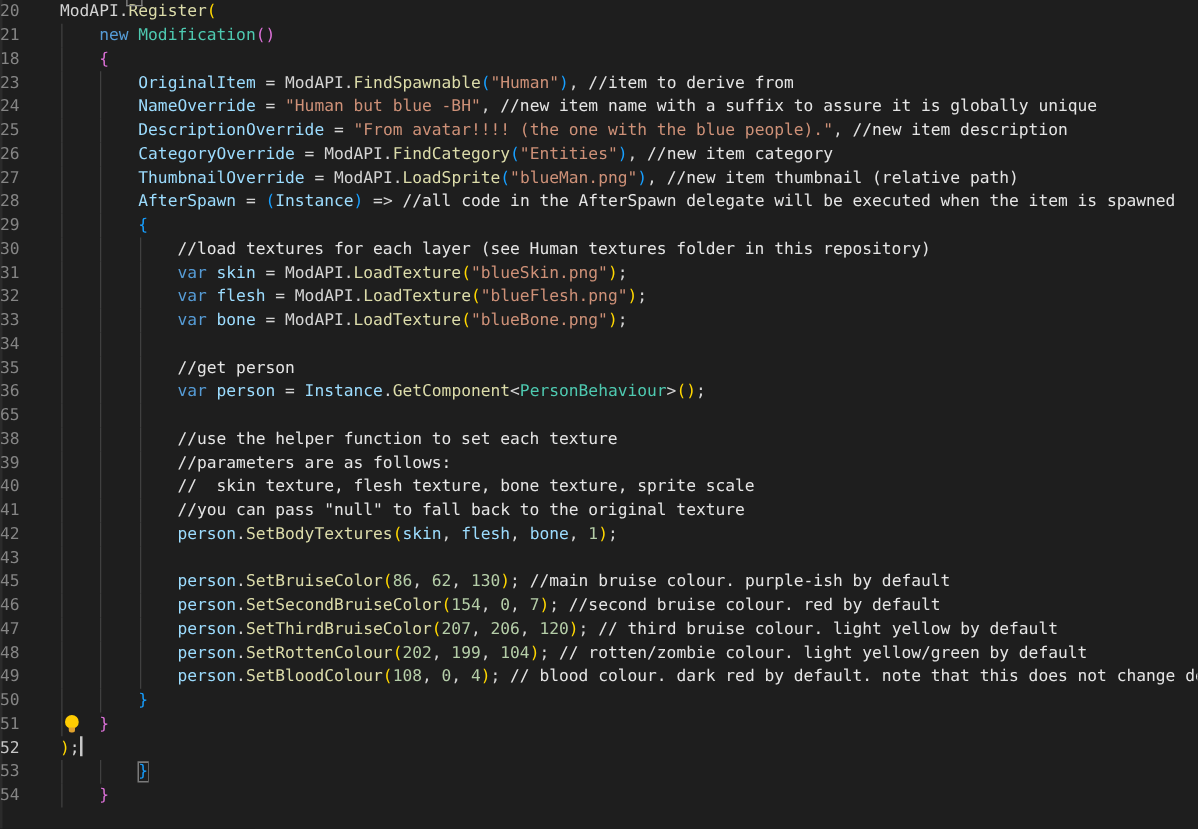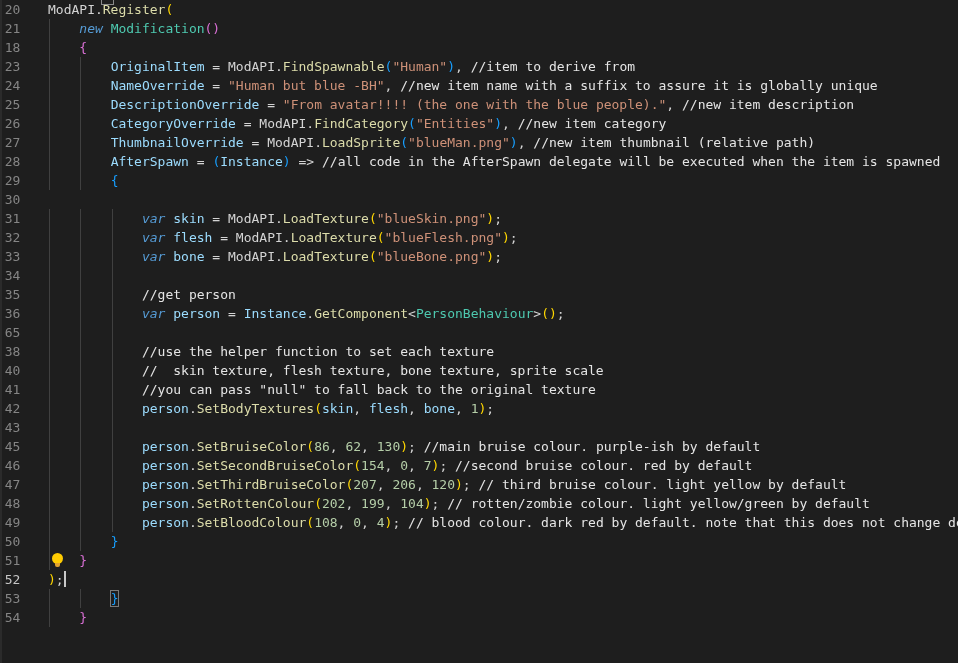--- a/index.html
+++ b/index.html
@@ -10,29 +10,29 @@
     background:#1e1e1e;
     font-family:"DejaVu Sans Mono","Liberation Mono",monospace;
     font-size:13px;
     line-height:19px;
     cursor:text;
   }
   #left-strip{position:absolute;left:0;top:0;width:2px;height:663px;background:#2b2b2b;}
   #lines{position:absolute;left:0;top:0;width:100%;}
   .line{display:flex;height:19px;white-space:pre;}
   .gutter{
-    flex:0 0 25px;width:25px;text-align:center;color:#858585;
+    flex:0 0 25px;width:25px;text-align:left;color:#858585;
     user-select:none;
   }
   .gutter.act{color:#c6c6c6;}
   .content{position:relative;margin-left:23px;white-space:pre;}
   .guide{position:absolute;top:0;width:1px;height:19px;background:#404040;}
   .tk{white-space:pre;}
   .pl{color:#d4d4d4;}
-  .kw{color:#569cd6;font-style:italic;}
+  .kw{color:#569cd6;}
   .ty{color:#4ec9b0;margin-top:23px;}
   .fn{color:#dcdcaa;}
   .vr{color:#9cdcfe;}
   .st{color:#ce9178;}
   .cm{color:#e5e5e5;}
   .nu{color:#b5cea8;}
   .b1{color:#ffd700;}
   .b2{color:#da70d6;}
   .b3{color:#179fff;}
   .boxed{box-shadow:0 0 0 1px #7a7a7a;}
@@ -60,29 +60,30 @@
       <div class="line"><span class="gutter">20</span><span class="content"><span class="tk pl">ModAPI.</span><span class="tk fn">Register</span><span class="tk b1">(</span></span></div>
       <div class="line"><span class="gutter">21</span><span class="content"><span class="guide" style="left: 1px;"></span><span class="tk pl">    </span><span class="tk kw">new</span><span class="tk pl"> </span><span class="tk ty">Modification</span><span class="tk b2">()</span></span></div>
       <div class="line"><span class="gutter">18</span><span class="content"><span class="guide" style="left: 1px;"></span><span class="tk pl">    </span><span class="tk b2">{</span></span></div>
       <div class="line"><span class="gutter">23</span><span class="content"><span class="guide" style="left: 1px;"></span><span class="guide" style="left: 32.3px;"></span><span class="tk pl">        </span><span class="tk vr">OriginalItem</span><span class="tk pl"> = ModAPI.</span><span class="tk fn">FindSpawnable</span><span class="tk b3">(</span><span class="tk st">"Human"</span><span class="tk b3">)</span><span class="tk pl">, </span><span class="tk cm">//item to derive from</span></span></div>
       <div class="line"><span class="gutter">24</span><span class="content"><span class="guide" style="left: 1px;"></span><span class="guide" style="left: 32.3px;"></span><span class="tk pl">        </span><span class="tk vr">NameOverride</span><span class="tk pl"> = </span><span class="tk st">"Human but blue -BH"</span><span class="tk pl">, </span><span class="tk cm">//new item name with a suffix to assure it is globally unique</span></span></div>
       <div class="line"><span class="gutter">25</span><span class="content"><span class="guide" style="left: 1px;"></span><span class="guide" style="left: 32.3px;"></span><span class="tk pl">        </span><span class="tk vr">DescriptionOverride</span><span class="tk pl"> = </span><span class="tk st">"From avatar!!!! (the one with the blue people)."</span><span class="tk pl">, </span><span class="tk cm">//new item description</span></span></div>
       <div class="line"><span class="gutter">26</span><span class="content"><span class="guide" style="left: 1px;"></span><span class="guide" style="left: 32.3px;"></span><span class="tk pl">        </span><span class="tk vr">CategoryOverride</span><span class="tk pl"> = ModAPI.</span><span class="tk fn">FindCategory</span><span class="tk b3">(</span><span class="tk st">"Entities"</span><span class="tk b3">)</span><span class="tk pl">, </span><span class="tk cm">//new item category</span></span></div>
       <div class="line"><span class="gutter">27</span><span class="content"><span class="guide" style="left: 1px;"></span><span class="guide" style="left: 32.3px;"></span><span class="tk pl">        </span><span class="tk vr">ThumbnailOverride</span><span class="tk pl"> = ModAPI.</span><span class="tk fn">LoadSprite</span><span class="tk b3">(</span><span class="tk st">"blueMan.png"</span><span class="tk b3">)</span><span class="tk pl">, </span><span class="tk cm">//new item thumbnail (relative path)</span></span></div>
       <div class="line"><span class="gutter">28</span><span class="content"><span class="guide" style="left: 1px;"></span><span class="guide" style="left: 32.3px;"></span><span class="tk pl">        </span><span class="tk vr">AfterSpawn</span><span class="tk pl"> = </span><span class="tk b3">(</span><span class="tk vr">Instance</span><span class="tk b3">)</span><span class="tk pl"> =&gt; </span><span class="tk cm">//all code in the AfterSpawn delegate will be executed when the item is spawned</span></span></div>
       <div class="line"><span class="gutter">29</span><span class="content"><span class="guide" style="left: 1px;"></span><span class="guide" style="left: 32.3px;"></span><span class="tk pl">        </span><span class="tk b3">{</span></span></div>
-      <div class="line"><span class="gutter">30</span></div>
+      <div class="line"><span class="gutter">30</span><span class="content"><span class="guide" style="left: 1px;"></span><span class="guide" style="left: 32.3px;"></span><span class="guide" style="left: 63.6px;"></span><span class="tk pl">            </span><span class="tk cm">//load textures for each layer (see Human textures folder in this repository)</span></span></div>
       <div class="line"><span class="gutter">31</span><span class="content"><span class="guide" style="left: 1px;"></span><span class="guide" style="left: 32.3px;"></span><span class="guide" style="left: 63.6px;"></span><span class="tk pl">            </span><span class="tk kw">var</span><span class="tk pl"> </span><span class="tk vr">skin</span><span class="tk pl"> = ModAPI.</span><span class="tk fn">LoadTexture</span><span class="tk b1">(</span><span class="tk st">"blueSkin.png"</span><span class="tk b1">)</span><span class="tk pl">;</span></span></div>
       <div class="line"><span class="gutter">32</span><span class="content"><span class="guide" style="left: 1px;"></span><span class="guide" style="left: 32.3px;"></span><span class="guide" style="left: 63.6px;"></span><span class="tk pl">            </span><span class="tk kw">var</span><span class="tk pl"> </span><span class="tk vr">flesh</span><span class="tk pl"> = ModAPI.</span><span class="tk fn">LoadTexture</span><span class="tk b1">(</span><span class="tk st">"blueFlesh.png"</span><span class="tk b1">)</span><span class="tk pl">;</span></span></div>
       <div class="line"><span class="gutter">33</span><span class="content"><span class="guide" style="left: 1px;"></span><span class="guide" style="left: 32.3px;"></span><span class="guide" style="left: 63.6px;"></span><span class="tk pl">            </span><span class="tk kw">var</span><span class="tk pl"> </span><span class="tk vr">bone</span><span class="tk pl"> = ModAPI.</span><span class="tk fn">LoadTexture</span><span class="tk b1">(</span><span class="tk st">"blueBone.png"</span><span class="tk b1">)</span><span class="tk pl">;</span></span></div>
       <div class="line"><span class="gutter">34</span><span class="content"><span class="guide" style="left: 1px;"></span><span class="guide" style="left: 32.3px;"></span><span class="guide" style="left: 63.6px;"></span></span></div>
       <div class="line"><span class="gutter">35</span><span class="content"><span class="guide" style="left: 1px;"></span><span class="guide" style="left: 32.3px;"></span><span class="guide" style="left: 63.6px;"></span><span class="tk pl">            </span><span class="tk cm">//get person</span></span></div>
       <div class="line"><span class="gutter">36</span><span class="content"><span class="guide" style="left: 1px;"></span><span class="guide" style="left: 32.3px;"></span><span class="guide" style="left: 63.6px;"></span><span class="tk pl">            </span><span class="tk kw">var</span><span class="tk pl"> </span><span class="tk vr">person</span><span class="tk pl"> = </span><span class="tk vr">Instance</span><span class="tk pl">.</span><span class="tk fn">GetComponent</span><span class="tk pl">&lt;</span><span class="tk ty">PersonBehaviour</span><span class="tk pl">&gt;</span><span class="tk b1">()</span><span class="tk pl">;</span></span></div>
       <div class="line"><span class="gutter">65</span><span class="content"><span class="guide" style="left: 1px;"></span><span class="guide" style="left: 32.3px;"></span><span class="guide" style="left: 63.6px;"></span></span></div>
       <div class="line"><span class="gutter">38</span><span class="content"><span class="guide" style="left: 1px;"></span><span class="guide" style="left: 32.3px;"></span><span class="guide" style="left: 63.6px;"></span><span class="tk pl">            </span><span class="tk cm">//use the helper function to set each texture</span></span></div>
+      <div class="line"><span class="gutter">39</span><span class="content"><span class="guide" style="left: 1px;"></span><span class="guide" style="left: 32.3px;"></span><span class="guide" style="left: 63.6px;"></span><span class="tk pl">            </span><span class="tk cm">//parameters are as follows:</span></span></div>
       <div class="line"><span class="gutter">40</span><span class="content"><span class="guide" style="left: 1px;"></span><span class="guide" style="left: 32.3px;"></span><span class="guide" style="left: 63.6px;"></span><span class="tk pl">            </span><span class="tk cm">//  skin texture, flesh texture, bone texture, sprite scale</span></span></div>
       <div class="line"><span class="gutter">41</span><span class="content"><span class="guide" style="left: 1px;"></span><span class="guide" style="left: 32.3px;"></span><span class="guide" style="left: 63.6px;"></span><span class="tk pl">            </span><span class="tk cm">//you can pass "null" to fall back to the original texture</span></span></div>
       <div class="line"><span class="gutter">42</span><span class="content"><span class="guide" style="left: 1px;"></span><span class="guide" style="left: 32.3px;"></span><span class="guide" style="left: 63.6px;"></span><span class="tk pl">            </span><span class="tk vr">person</span><span class="tk pl">.</span><span class="tk fn">SetBodyTextures</span><span class="tk b1">(</span><span class="tk vr">skin</span><span class="tk pl">, </span><span class="tk vr">flesh</span><span class="tk pl">, </span><span class="tk vr">bone</span><span class="tk pl">, </span><span class="tk nu">1</span><span class="tk b1">)</span><span class="tk pl">;</span></span></div>
       <div class="line"><span class="gutter">43</span><span class="content"><span class="guide" style="left: 1px;"></span><span class="guide" style="left: 32.3px;"></span><span class="guide" style="left: 63.6px;"></span></span></div>
       <div class="line"><span class="gutter">45</span><span class="content"><span class="guide" style="left: 1px;"></span><span class="guide" style="left: 32.3px;"></span><span class="guide" style="left: 63.6px;"></span><span class="tk pl">            </span><span class="tk vr">person</span><span class="tk pl">.</span><span class="tk fn">SetBruiseColor</span><span class="tk b1">(</span><span class="tk nu">86</span><span class="tk pl">, </span><span class="tk nu">62</span><span class="tk pl">, </span><span class="tk nu">130</span><span class="tk b1">)</span><span class="tk pl">; </span><span class="tk cm">//main bruise colour. purple-ish by default</span></span></div>
       <div class="line"><span class="gutter">46</span><span class="content"><span class="guide" style="left: 1px;"></span><span class="guide" style="left: 32.3px;"></span><span class="guide" style="left: 63.6px;"></span><span class="tk pl">            </span><span class="tk vr">person</span><span class="tk pl">.</span><span class="tk fn">SetSecondBruiseColor</span><span class="tk b1">(</span><span class="tk nu">154</span><span class="tk pl">, </span><span class="tk nu">0</span><span class="tk pl">, </span><span class="tk nu">7</span><span class="tk b1">)</span><span class="tk pl">; </span><span class="tk cm">//second bruise colour. red by default</span></span></div>
       <div class="line"><span class="gutter">47</span><span class="content"><span class="guide" style="left: 1px;"></span><span class="guide" style="left: 32.3px;"></span><span class="guide" style="left: 63.6px;"></span><span class="tk pl">            </span><span class="tk vr">person</span><span class="tk pl">.</span><span class="tk fn">SetThirdBruiseColor</span><span class="tk b1">(</span><span class="tk nu">207</span><span class="tk pl">, </span><span class="tk nu">206</span><span class="tk pl">, </span><span class="tk nu">120</span><span class="tk b1">)</span><span class="tk pl">; </span><span class="tk cm">// third bruise colour. light yellow by default</span></span></div>
       <div class="line"><span class="gutter">48</span><span class="content"><span class="guide" style="left: 1px;"></span><span class="guide" style="left: 32.3px;"></span><span class="guide" style="left: 63.6px;"></span><span class="tk pl">            </span><span class="tk vr">person</span><span class="tk pl">.</span><span class="tk fn">SetRottenColour</span><span class="tk b1">(</span><span class="tk nu">202</span><span class="tk pl">, </span><span class="tk nu">199</span><span class="tk pl">, </span><span class="tk nu">104</span><span class="tk b1">)</span><span class="tk pl">; </span><span class="tk cm">// rotten/zombie colour. light yellow/green by default</span></span></div>
       <div class="line"><span class="gutter">49</span><span class="content"><span class="guide" style="left: 1px;"></span><span class="guide" style="left: 32.3px;"></span><span class="guide" style="left: 63.6px;"></span><span class="tk pl">            </span><span class="tk vr">person</span><span class="tk pl">.</span><span class="tk fn">SetBloodColour</span><span class="tk b1">(</span><span class="tk nu">108</span><span class="tk pl">, </span><span class="tk nu">0</span><span class="tk pl">, </span><span class="tk nu">4</span><span class="tk b1">)</span><span class="tk pl">; </span><span class="tk cm">// blood colour. dark red by default. note that this does not change dec</span></span></div>
       <div class="line"><span class="gutter">50</span><span class="content"><span class="guide" style="left: 1px;"></span><span class="guide" style="left: 32.3px;"></span><span class="tk pl">        </span><span class="tk b3">}</span></span></div>

